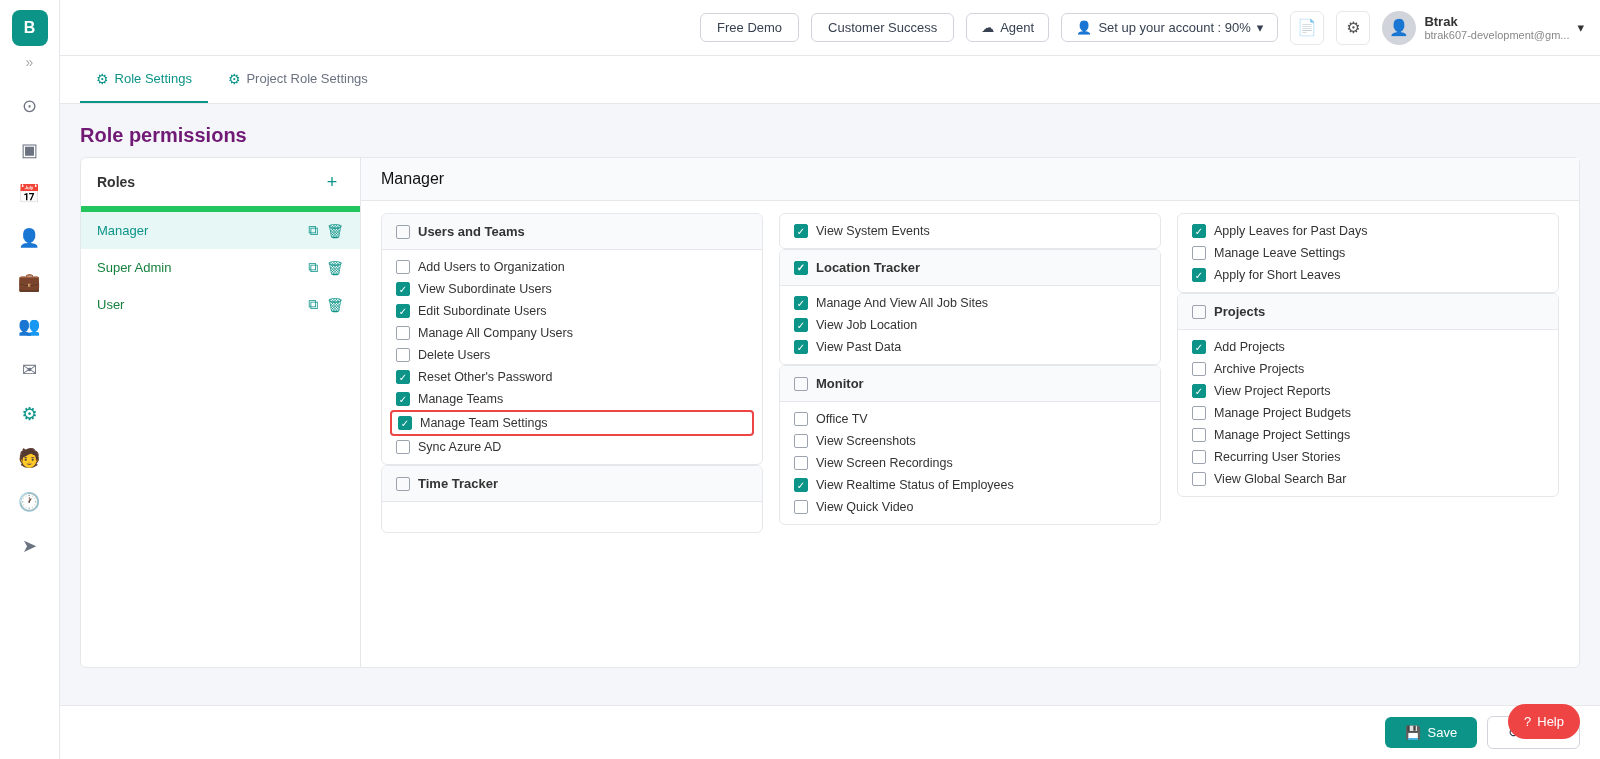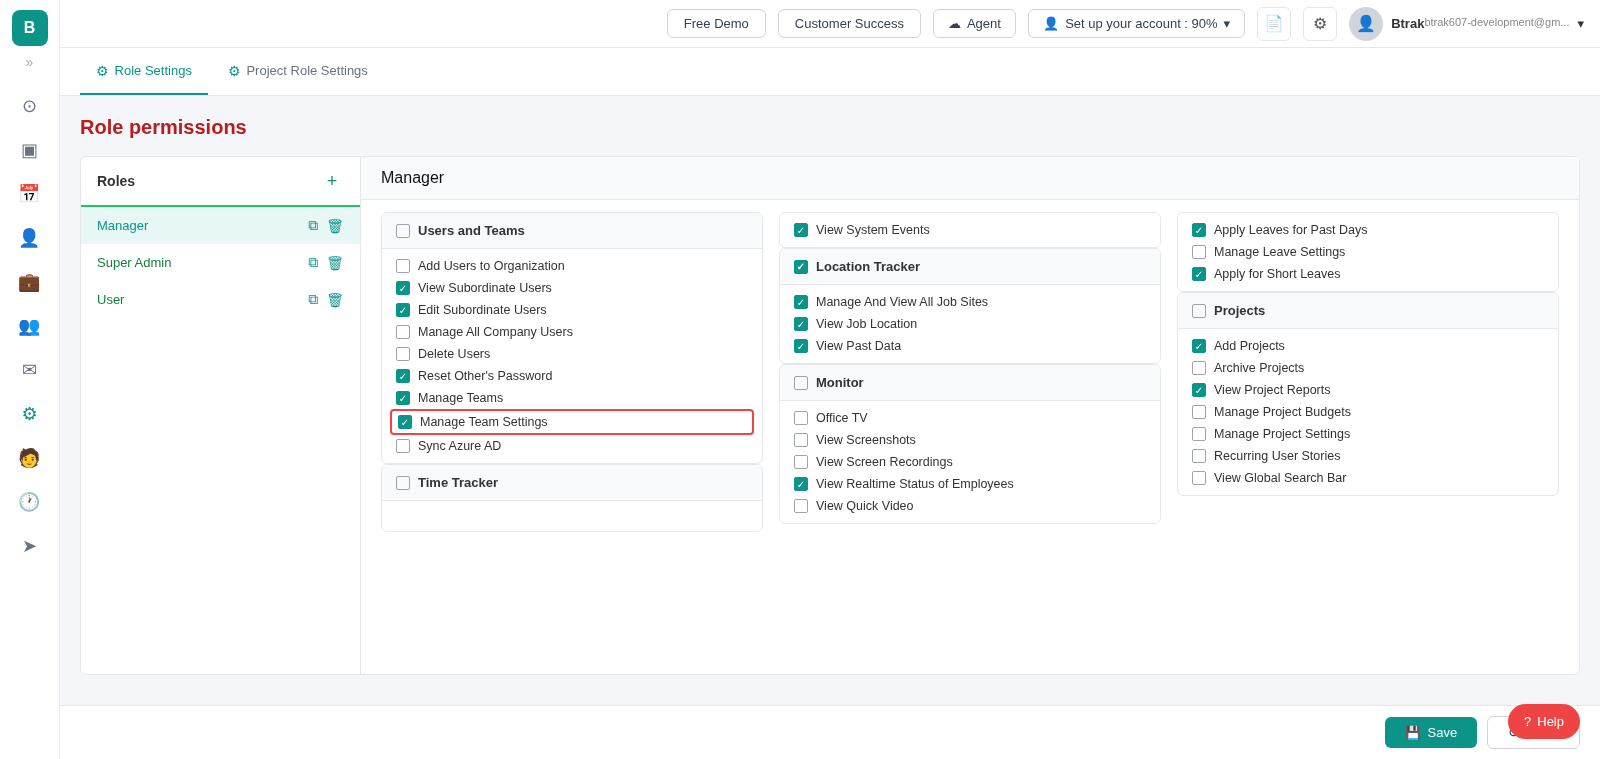--- a/index.html
+++ b/index.html
@@ -4,53 +4,53 @@
   <style>
     * { box-sizing: border-box; margin: 0; padding: 0; }
     body { font-family: Arial, sans-serif; font-size: 13px; background: #f5f6fa; color: #333; overflow: hidden; }
 
     
     .app-wrapper { display: flex; height: 759px; width: 1600px; }
     .sidebar { width: 60px; background: #fff; border-right: 1px solid #e5e7eb; display: flex; flex-direction: column; align-items: center; padding-top: 10px; gap: 8px; }
     .main-area { flex: 1; display: flex; flex-direction: column; overflow: hidden; }
 
     
-    .topbar { height: 48px; background: #fff; border-bottom: 1px solid #e5e7eb; display: flex; align-items: center; padding: 0 16px; gap: 12px; }
+    .topbar { height: 56px; background: #fff; border-bottom: 1px solid #e5e7eb; display: flex; align-items: center; padding: 0 16px; gap: 12px; }
     .topbar-logo { width: 36px; height: 36px; background: #0d9488; border-radius: 8px; display: flex; align-items: center; justify-content: center; color: #fff; font-weight: bold; font-size: 16px; }
     .topbar-spacer { flex: 1; }
     .topbar-btn { border: 1px solid #d1d5db; background: #fff; padding: 6px 16px; border-radius: 6px; cursor: pointer; font-size: 13px; color: #374151; }
     .topbar-agent-btn { display: flex; align-items: center; gap: 6px; border: 1px solid #d1d5db; background: #fff; padding: 6px 14px; border-radius: 6px; cursor: pointer; font-size: 13px; color: #374151; }
     .topbar-setup { display: flex; align-items: center; gap: 6px; border: 1px solid #d1d5db; background: #fff; padding: 6px 14px; border-radius: 6px; cursor: pointer; font-size: 13px; color: #374151; }
     .topbar-icon-btn { width: 34px; height: 34px; display: flex; align-items: center; justify-content: center; border: 1px solid #e5e7eb; border-radius: 6px; cursor: pointer; background: #fff; color: #555; font-size: 16px; }
     .topbar-user { display: flex; align-items: center; gap: 8px; cursor: pointer; }
     .topbar-avatar { width: 34px; height: 34px; border-radius: 50%; background: #d1d5db; display: flex; align-items: center; justify-content: center; color: #6b7280; font-size: 16px; }
-    .topbar-user-info { display: flex; }
+    .topbar-user-info { display: flex; flex-direction: column; }
     .topbar-user-name { font-weight: bold; font-size: 13px; }
     .topbar-user-email { font-size: 11px; color: #888; }
 
     
     .sidebar-icon { width: 40px; height: 40px; display: flex; align-items: center; justify-content: center; border-radius: 8px; cursor: pointer; color: #6b7280; font-size: 18px; }
     .sidebar-icon.active { color: #0d9488; }
 
     
     .tabbar { background: #fff; border-bottom: 1px solid #e5e7eb; display: flex; align-items: center; padding: 0 20px; height: 48px; gap: 4px; }
     .tab { display: flex; align-items: center; gap: 6px; padding: 0 16px; height: 100%; cursor: pointer; font-size: 13px; color: #6b7280; border-bottom: 2px solid transparent; }
     .tab.active { color: #0d9488; border-bottom: 2px solid #0d9488; }
     .tab-icon { color: #0d9488; font-size: 14px; }
 
     
     .content { flex: 1; overflow: hidden; padding: 20px; }
-    .page-title { font-size: 20px; font-weight: 600; margin-bottom: 17px; color: #b91c1c; }
+    .page-title { font-size: 20px; font-weight: 600; margin-bottom: 10px; color: #701a75; }
 
     
     .roles-layout { display: flex; height: calc(100% - 50px); gap: 0; border: 1px solid #e5e7eb; border-radius: 6px; background: #fff; }
 
     
     .roles-sidebar { width: 280px; border-right: 1px solid #e5e7eb; display: flex; flex-direction: column; }
-    .roles-header { display: flex; align-items: center; justify-content: space-between; padding: 12px 16px; border-bottom: 2px solid #22c55e; }
+    .roles-header { display: flex; align-items: center; justify-content: space-between; padding: 12px 16px; border-bottom: 6px solid #22c55e; }
     .roles-header-title { font-weight: 600; font-size: 14px; }
     .roles-add-btn { width: 24px; height: 24px; display: flex; align-items: center; justify-content: center; color: #0d9488; cursor: pointer; font-size: 18px; }
     .role-item { display: flex; align-items: center; justify-content: space-between; padding: 10px 16px; cursor: pointer; }
     .role-item.active { background: #e6f7f5; }
     .role-item-name { font-size: 13px; color: #15803d; }
     .role-item.active .role-item-name { color: #0d9488; font-weight: 500; }
     .role-item-actions { display: flex; gap: 8px; align-items: center; }
     .role-action-icon { color: #0d9488; font-size: 14px; cursor: pointer; }
 
     

